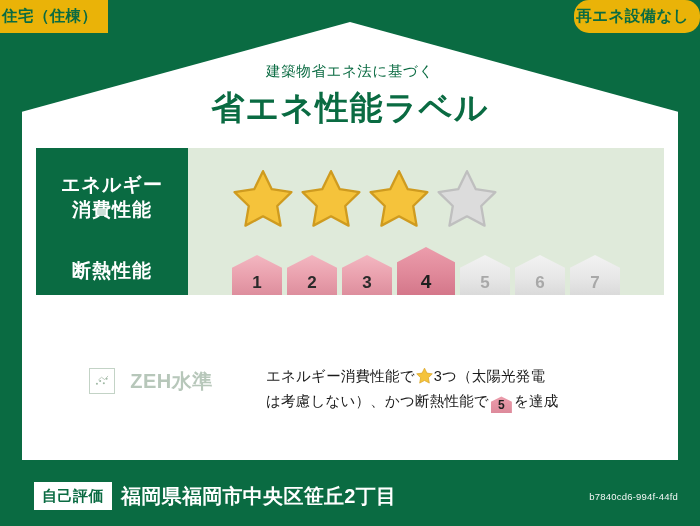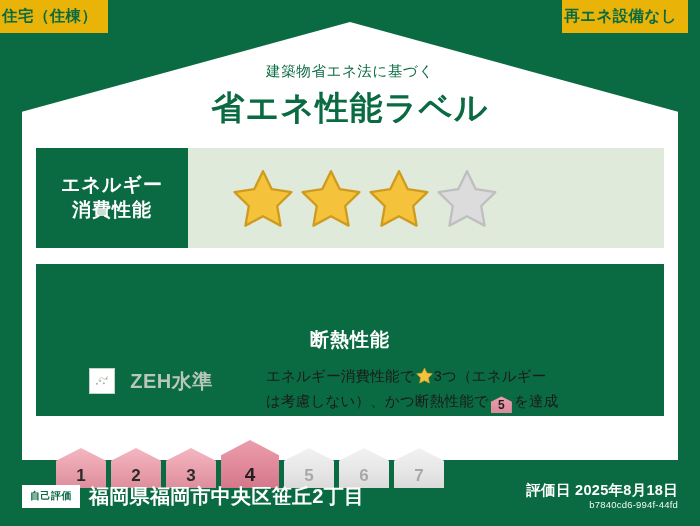--- a/index.html
+++ b/index.html
@@ -37,21 +37,21 @@
     background: #eab308;
     color: #0a6b42;
     font-weight: bold;
     font-size: 15.5px;
     line-height: 1;
     padding: 8px 11px 9px 2px;
     letter-spacing: 0.4px;
     white-space: nowrap;
   }
   #tag-building-type { left: 0; }
-  #tag-renewable     { right: 12px; }
+  #tag-renewable     { right: 0; border-radius: 15px; }
 
   
   #title-block {
     position: absolute;
     left: 0; right: 0;
     top: 64px;
     text-align: center;
   }
   #subtitle {
     color: #0a6b42;
@@ -73,21 +73,21 @@
   .metric-row {
     position: absolute;
     left: 36px;
     width: 628px;
     display: flex;
     align-items: stretch;
     background: #dfeada;
     gap: 24px;
   }
   #row-energy     { top: 148px; height: 100px; }
-  #row-insulation { top: 264px; height: 48px; flex-direction: column; }
+  #row-insulation { top: 247px; height: 48px; }
 
   .metric-name {
     flex: 0 0 152px;
     background: #0a6b42;
     color: #ffffff;
     font-weight: bold;
     font-size: 19px;
     line-height: 1.3;
     display: flex;
     flex-direction: column;
@@ -220,25 +220,26 @@
   }
   #footer-left {
     display: flex;
     align-items: center;
     gap: 9px;
   }
   #self-eval-badge {
     background: #ffffff;
     color: #0a6b42;
     font-weight: bold;
-    font-size: 10px;
+    font-size: 15px;
     line-height: 1;
     padding: 6px 8px 7px 8px;
     letter-spacing: 0.5px;
     white-space: nowrap;
+    margin-left: 12px;
   }
   #address {
     font-size: 20px;
     font-weight: bold;
     letter-spacing: 0.3px;
     white-space: nowrap;
   }
   #footer-right {
     margin-left: auto;
     text-align: right;
@@ -323,28 +324,27 @@
         <circle cx="15" cy="15.5" r="1.1" fill="#9fb8a4"></circle>
         <circle cx="18" cy="10.5" r="1.1" fill="#9fb8a4"></circle>
         <path d="M9 12 L12.5 9 L16 11.5 L19.5 7.5" stroke="#b7c7ba" stroke-width="1" fill="none"></path>
       </svg>
       <span id="zeh-text">ZEH水準</span>
     </div>
 
     <div id="description">
       <span>エネルギー消費性能で</span><svg class="inline-star" viewBox="0 0 24 24">
           <polygon points="12,1.6 15.4,8.6 23,9.7 17.5,15.1 18.8,22.7 12,19.1 5.2,22.7 6.5,15.1 1,9.7 8.6,8.6" fill="#f5c33b" stroke="#d9a427" stroke-width="1"></polygon>
-        </svg><span>3つ（エネルギー</span><br><span>は考慮しない）、かつ断熱性能で</span><span class="inline-grade">5</span><span>を達成</span>
+        </svg><span>3つ（太陽光発電</span><br><span>は考慮しない）、かつ断熱性能で</span><span class="inline-grade">5</span><span>を達成</span>
     </div>
   </div>
 
   <div id="footer">
     <div id="footer-left">
       <span id="self-eval-badge">自己評価</span>
       <span id="address">福岡県福岡市中央区笹丘2丁目</span>
     </div>
     <div id="footer-right">
-      <div id="eval-date">評価日 2025年8月18日</div>
       <div id="eval-id">b7840cd6-994f-44fd</div>
     </div>
   </div>
 
 </div>
 
 </body></html>

